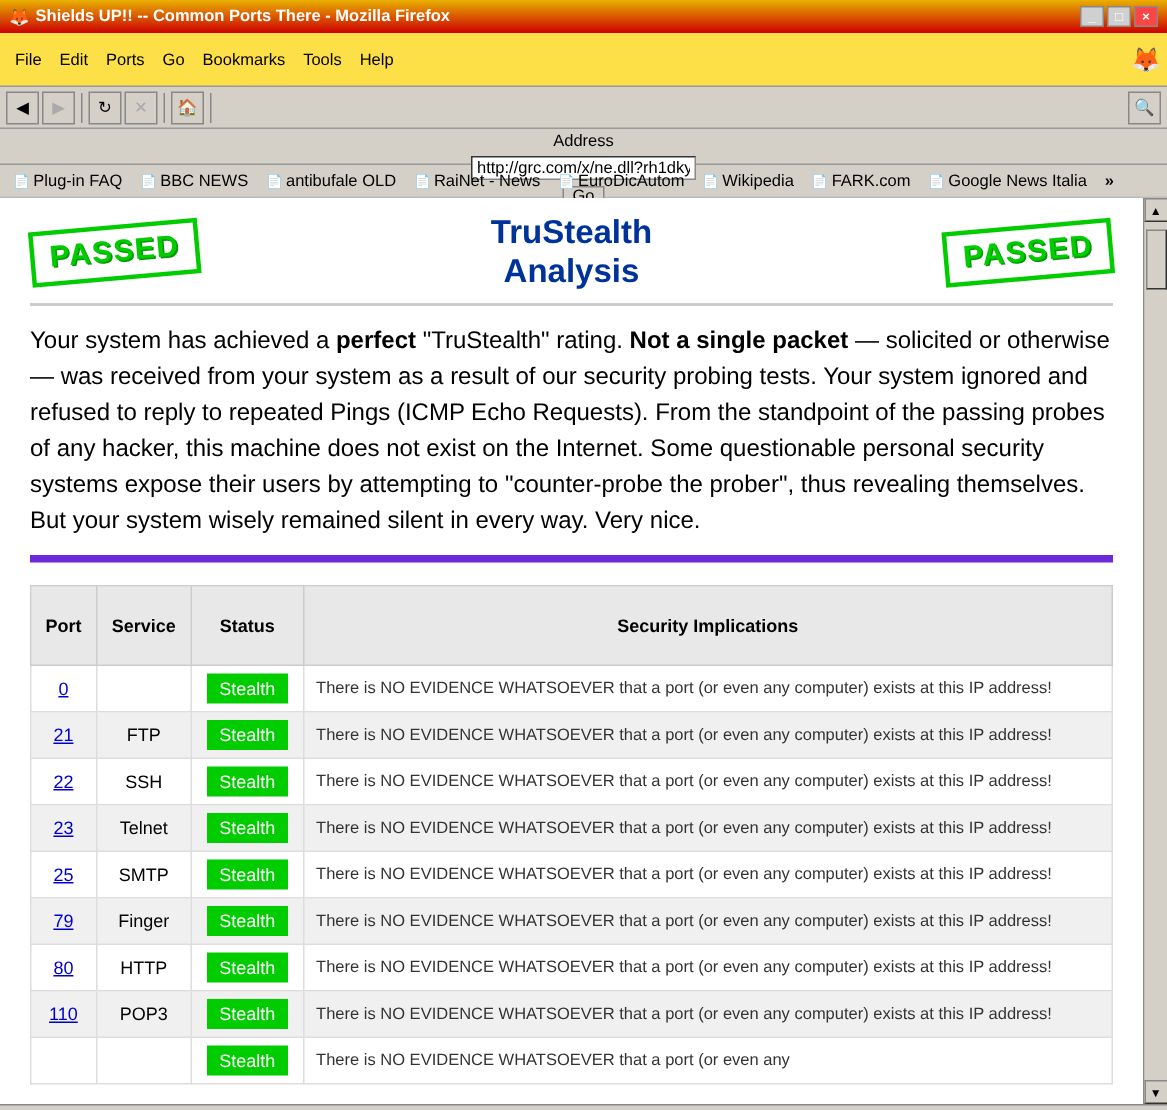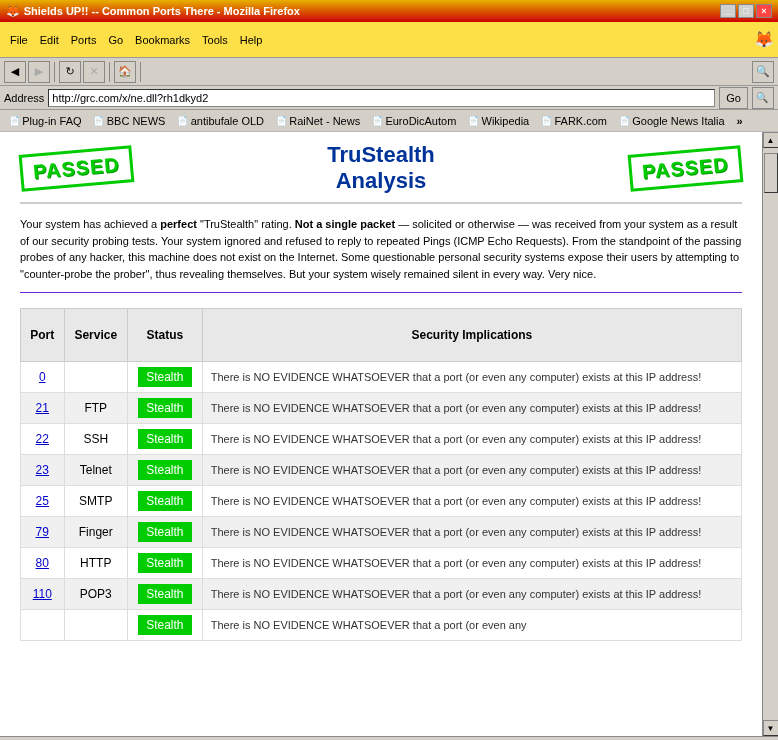--- a/index.html
+++ b/index.html
@@ -59,20 +59,21 @@
     .toolbar-separator { width: 1px; height: 20px; background: #888; margin: 0 2px; }
 
     .address-bar {
       background: #d4d0c8;
       border-bottom: 1px solid #999;
       display: flex;
       align-items: center;
       height: 24px;
       padding: 2px 4px;
       gap: 4px;
+      flex-direction: column;
     }
     .address-input {
       flex: 1;
       height: 18px;
       border: 1px inset #888;
       background: white;
       font-size: 11px;
       padding: 1px 3px;
     }
 
@@ -182,25 +183,25 @@
     .title-center {
       text-align: center;
     }
     .title-center .main-title {
       font-size: 22px;
       font-weight: bold;
       color: #003399;
     }
 
     .description-text {
-      font-size: 11px;
+      font-size: 16px;
       line-height: 1.5;
       color: #000;
       margin-bottom: 15px;
-      border-bottom: 1px solid #6d28d9;
+      border-bottom: 5px solid #6d28d9;
       padding-bottom: 10px;
     }
     .description-text .bold { font-weight: bold; }
 
     .results-table {
       width: 100%;
       border-collapse: collapse;
       font-size: 12px;
     }
     .results-table th {

